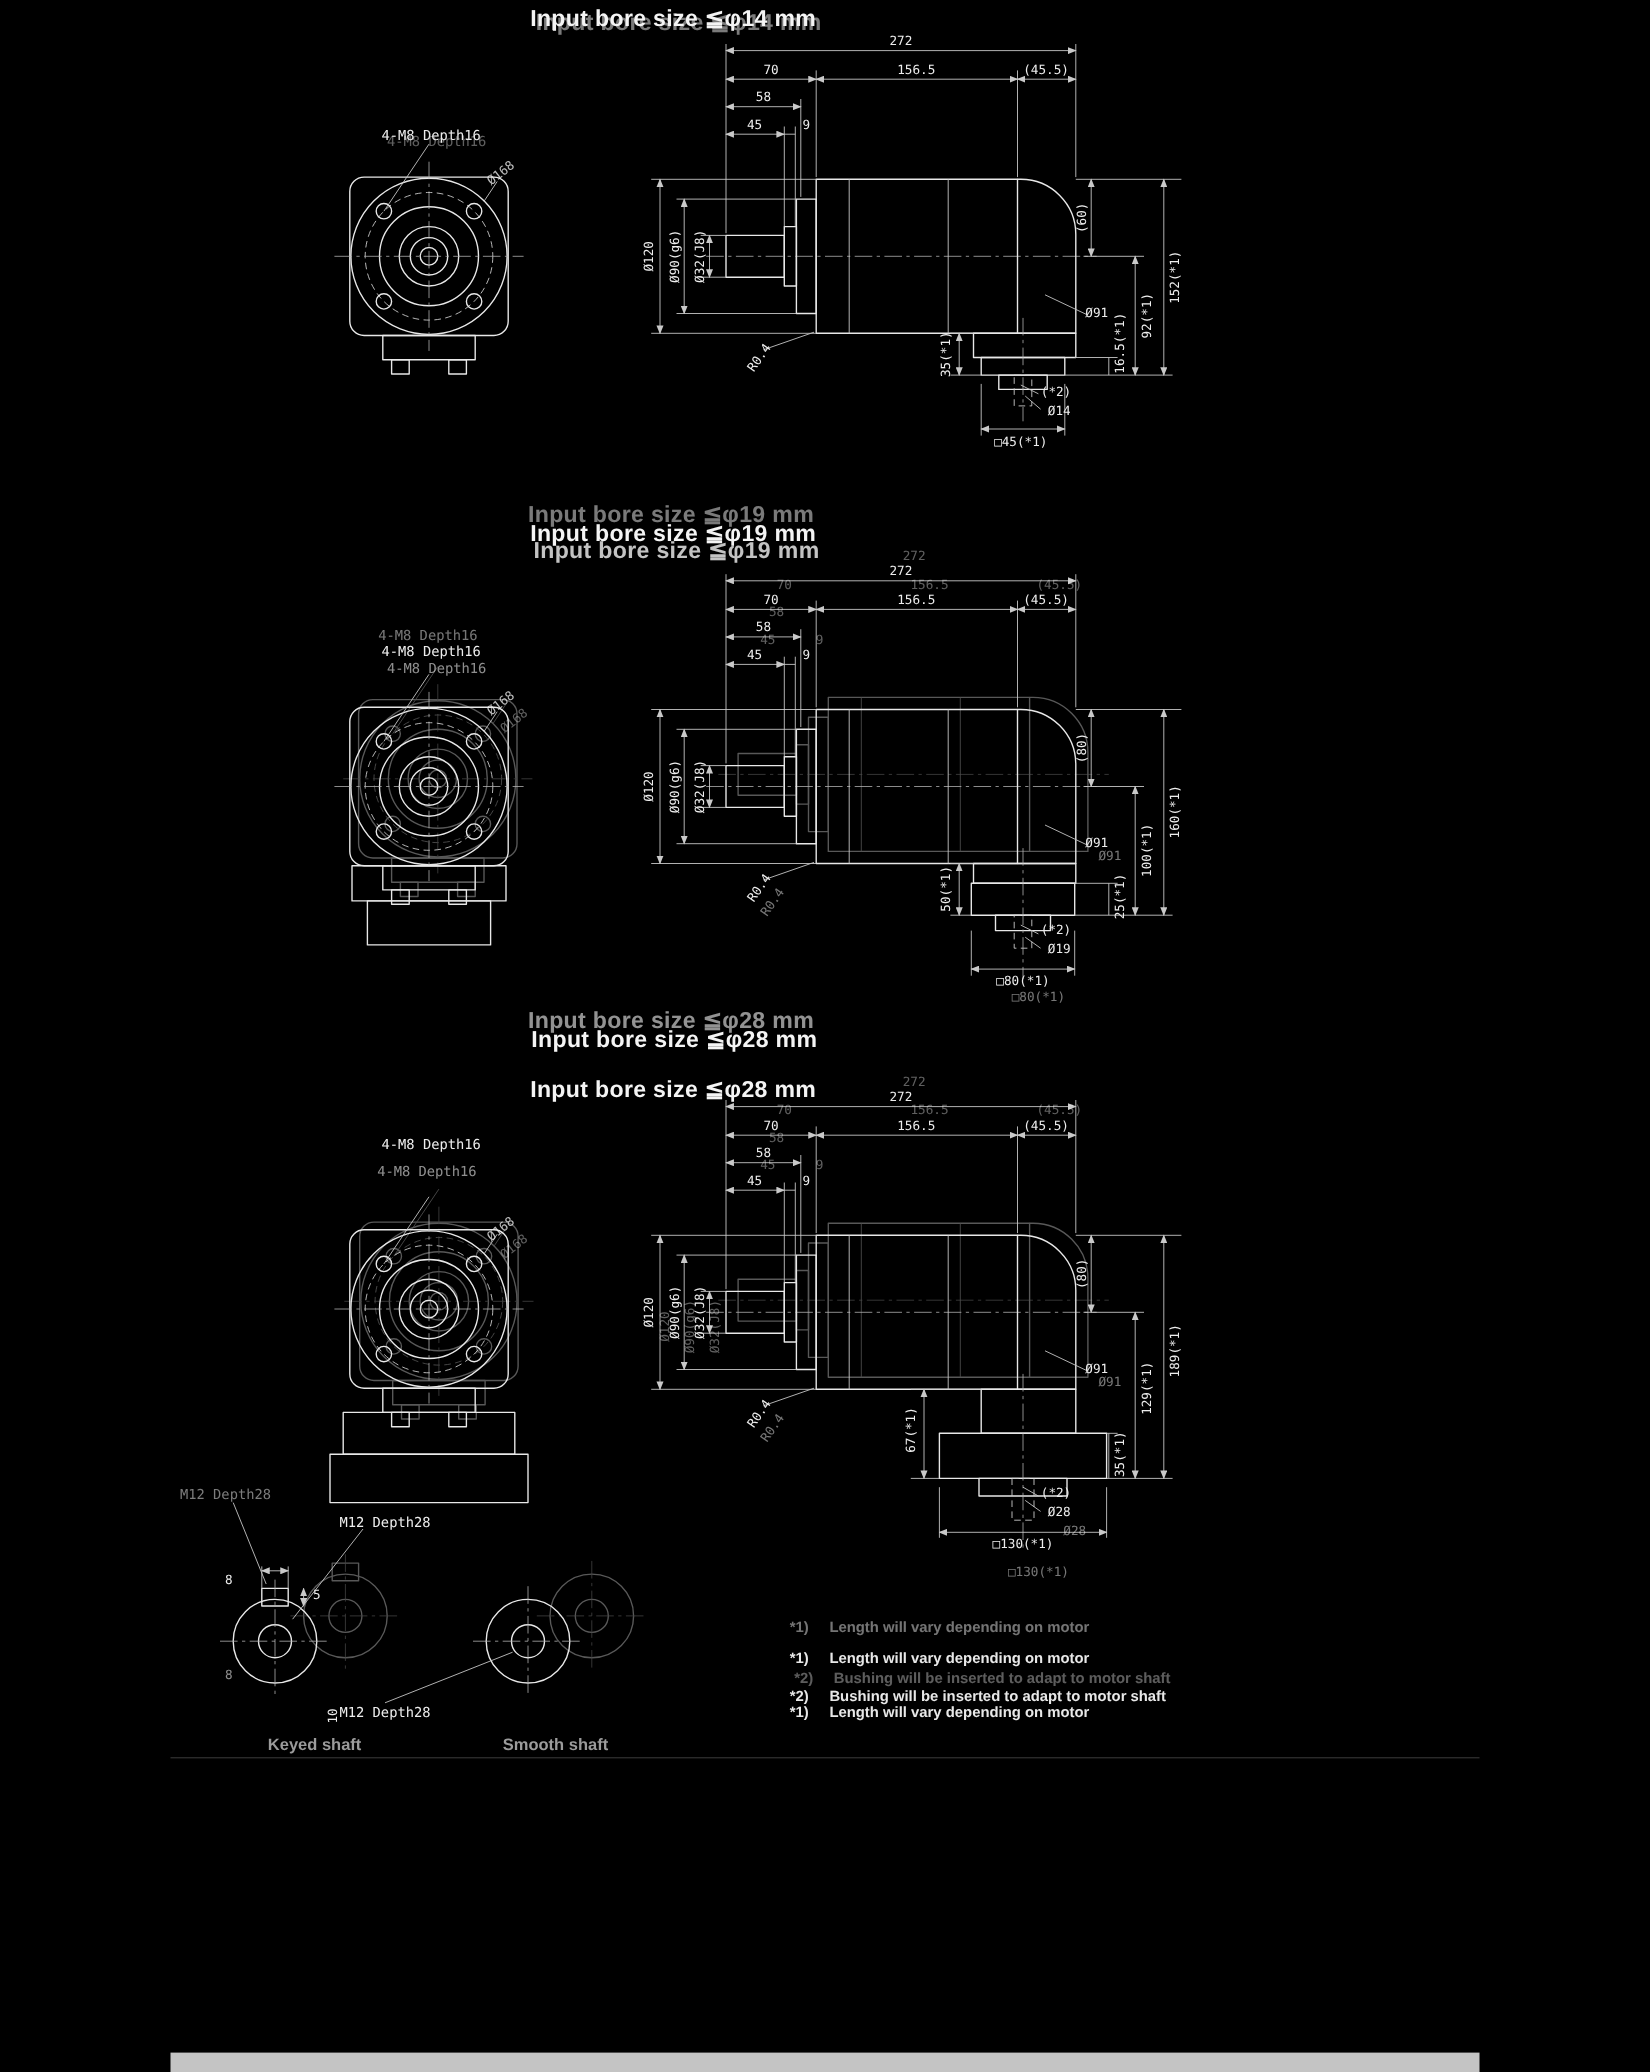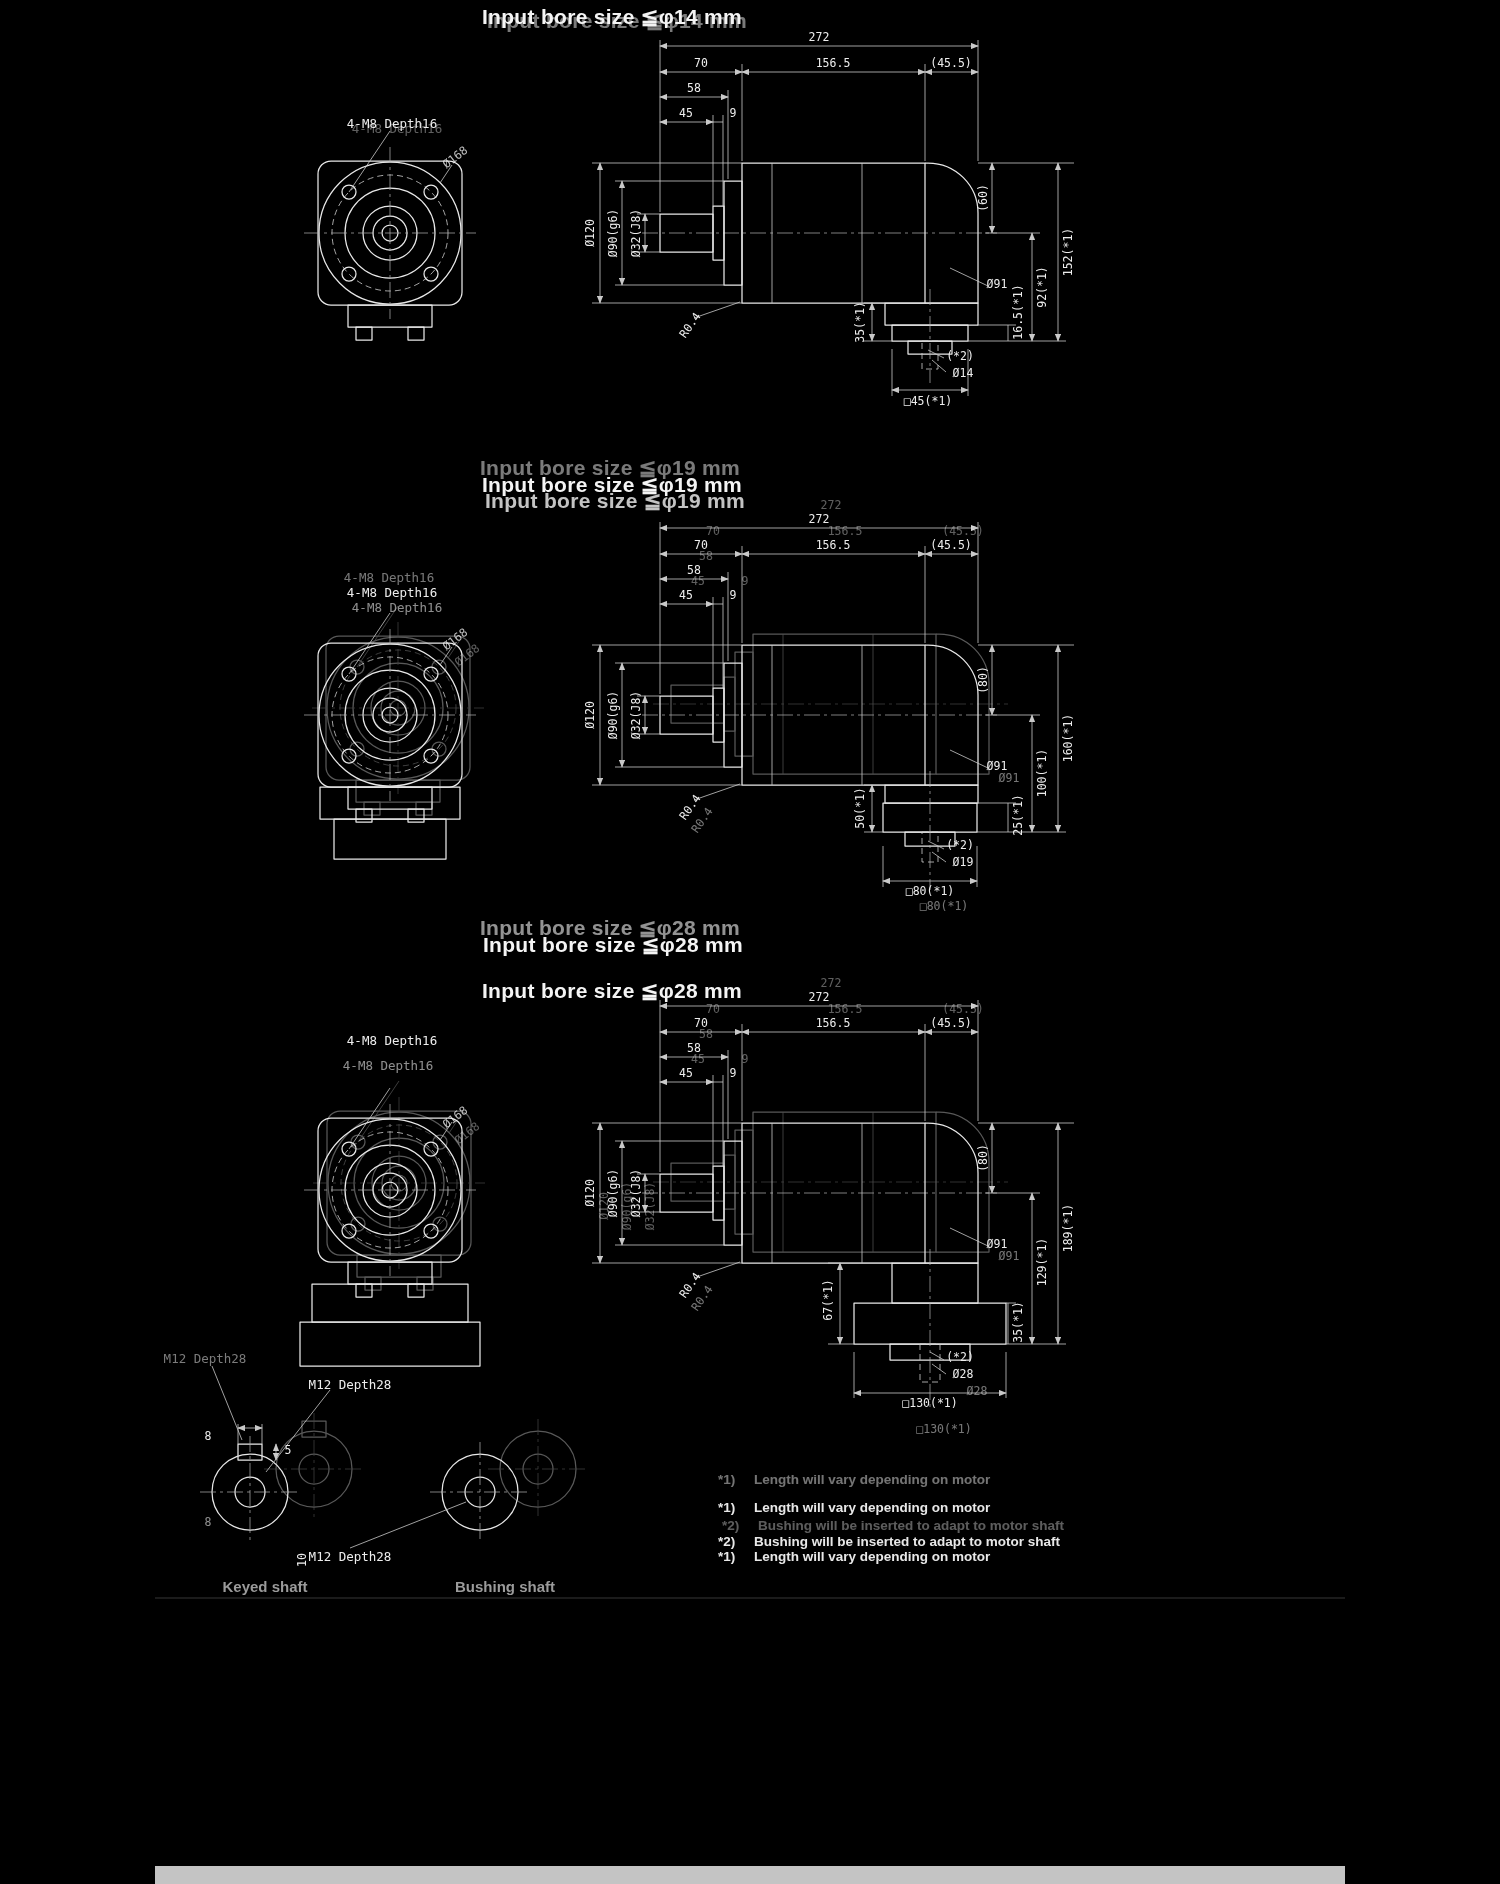--- a/index.html
+++ b/index.html
@@ -381,22 +381,22 @@
 <span class="lbl r55 o5" style="left:702px;top:1298px">R0.4</span>
 
 <span class="lbl tap gray o8" style="left:205px;top:1358px">M12 Depth28</span>
 <span class="lbl tap" style="left:350px;top:1384px">M12 Depth28</span>
 <span class="lbl tap o5" style="left:390px;top:1410px" ind="shaft_details.tap"></span>
 <span class="lbl tap" style="left:350px;top:1556px">M12 Depth28</span>
 <span class="lbl" style="left:208px;top:1436px">8</span>
 <span class="lbl" style="left:288px;top:1450px">5</span>
 <span class="lbl o6" style="left:208px;top:1522px">8</span>
 <span class="lbl v o7" style="left:302px;top:1560px">10</span>
-<span class="lbl big gray" style="left:265px;top:1586px">Keyed shaft</span>
-<span class="lbl big gray" style="left:505px;top:1586px">Bushing shaft</span>
+<span class="lbl big gray" style="left:286px;top:1586px">Keyed shaft</span>
+<span class="lbl big gray" style="left:505px;top:1586px">Smooth shaft</span>
 
 <div class="note gray o5" style="left:718px;top:1472px"><span class="nref">*1)</span><span>Length will vary depending on motor</span></div>
 <div class="note" style="left:718px;top:1500px"><span class="nref">*1)</span><span>Length will vary depending on motor</span></div>
 <div class="note o4" style="left:722px;top:1518px"><span class="nref">*2)</span><span>Bushing will be inserted to adapt to motor shaft</span></div>
 <div class="note" style="left:718px;top:1534px"><span class="nref">*2)</span><span>Bushing will be inserted to adapt to motor shaft</span></div>
 <div class="note" style="left:718px;top:1549px"><span class="nref">*1)</span><span>Length will vary depending on motor</span></div>
 
 <div class="footerbar"></div>
 
 </div>

